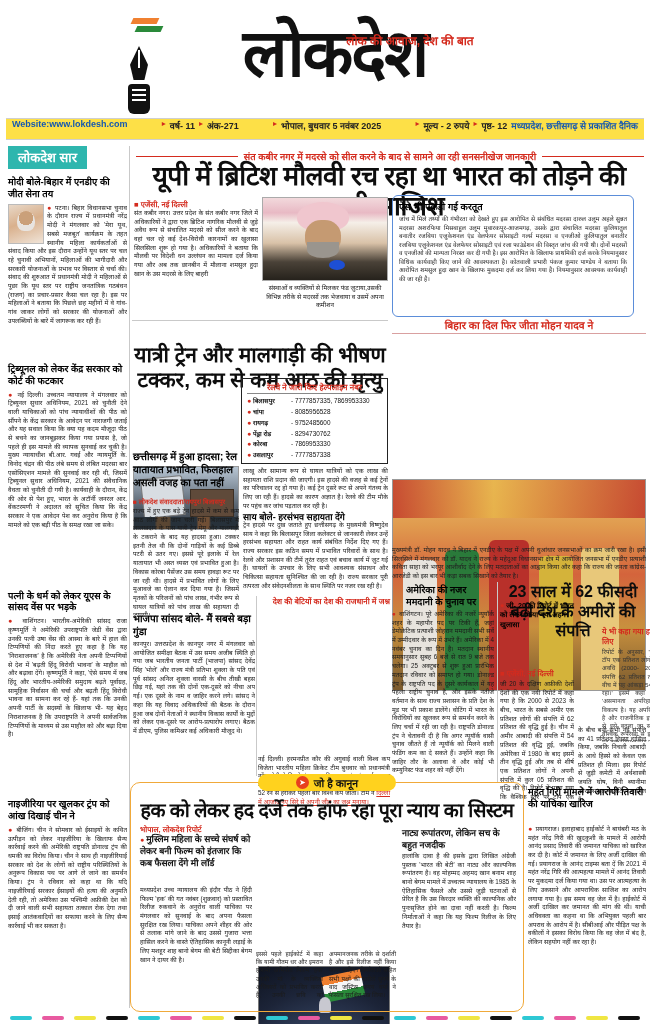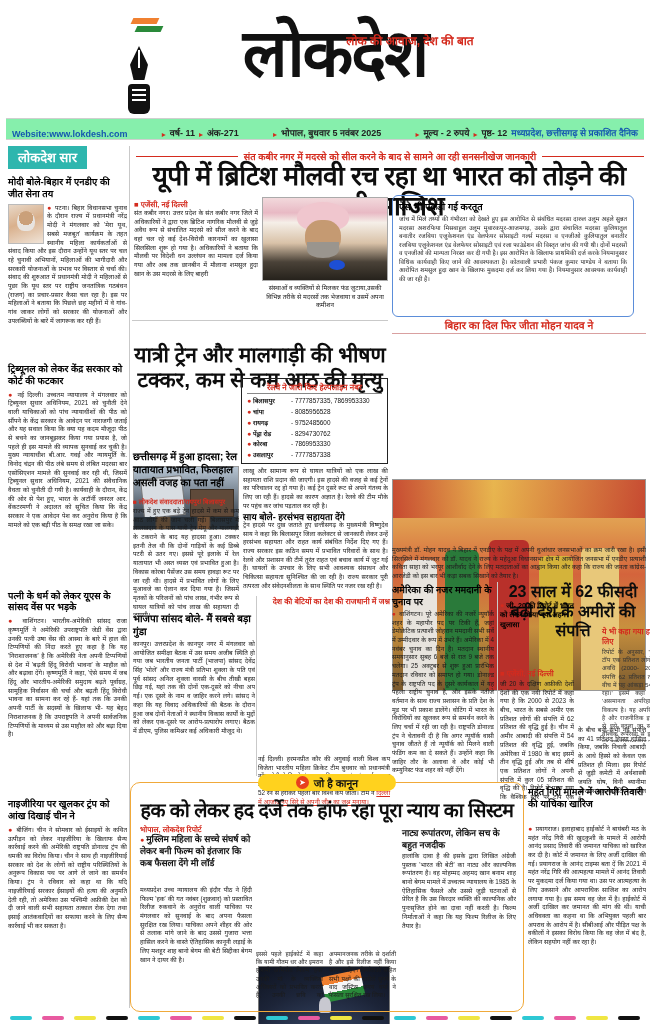--- a/index.html
+++ b/index.html
@@ -13,21 +13,21 @@
   .masthead { left:0; top:0; width:650px; height:116px; }
   .mast-title { left:150px; top:8px; width:370px; text-align:center; font-size:66px; font-weight:bold; letter-spacing:-2px; line-height:1.4; color:#111; font-family:"Liberation Serif","DejaVu Serif",serif; }
   .mast-tagline { left:300px; top:32px; width:220px; text-align:center; color:#d42b1e; font-size:12px; font-weight:bold; }
   .logo { left:116px; top:16px; width:48px; height:98px; }
   .flag-bar { position:absolute; width:26px; height:6px; transform:skewX(-25deg); }
   .nib { position:absolute; left:14px; top:30px; width:18px; height:34px; background:#111; border-radius:50% 50% 8% 8%; clip-path:polygon(50% 0,100% 55%,80% 100%,20% 100%,0 55%); }
   .nib-slit { position:absolute; left:22px; top:34px; width:2px; height:18px; background:#fff; }
   .fist { position:absolute; left:12px; top:68px; width:22px; height:30px; background:#111; border-radius:4px 4px 6px 6px; }
   .fist::after { content:""; position:absolute; left:4px; top:5px; width:14px; height:2px; background:#fff; box-shadow:0 5px 0 #fff,0 10px 0 #fff; }
 
-  .infobar { left:6px; top:118px; width:638px; height:22px; background:#86efac; border-top:1px solid #cfcfcf; border-bottom:1px solid #cfcfcf; display:flex; align-items:flex-end; font-size:9px; font-weight:bold; padding:0 6px; gap:4px; }
+  .infobar { left:6px; top:118px; width:638px; height:22px; background:#fde047; border-top:1px solid #cfcfcf; border-bottom:1px solid #cfcfcf; display:flex; align-items:flex-start; font-size:9px; font-weight:bold; padding:0 6px; gap:4px; }
   .infobar .web { color:#1558b0; }
   .infobar .sep { color:#d42b1e; font-size:8px; }
   .infobar .pub { color:#1558b0; margin-left:auto; }
   .infobar .it { color:#222; }
   .sp { flex:1; }
 
   
   .sidebar { left:8px; top:146px; width:119px; height:862px; }
   .sb-head { display:inline-block; background:#2eb6ae; color:#fff; font-weight:bold; font-size:13px; padding:2px 10px 3px; }
   .sb-title { font-size:9.5px; font-weight:bold; line-height:1.25; margin:7px 0 3px; color:#000; }
@@ -74,21 +74,21 @@
   .say-body { left:243px; top:521px; width:145px; height:92px; }
 
   
   .bihar-head { left:392px; top:318px; width:254px; text-align:center; color:#d42b1e; font-weight:bold; font-size:10.5px; border-bottom:1px solid #d9a0a0; padding-bottom:1px; }
   .bihar-photo { left:392px; top:331px; width:254px; height:212px; background:linear-gradient(180deg,#e8c06a 0%,#e09a4e 22%,#d4643c 45%,#c8903e 70%,#7a5a2e 100%); border:1px solid #999; position:relative; overflow:hidden; }
   .bihar-photo .banner { position:absolute; left:0; top:0; width:100%; height:38px; background:linear-gradient(90deg,#c23a2a,#e8b44a 40%,#c23a2a); opacity:.85; }
   .bihar-photo .p { position:absolute; bottom:0; border-radius:6px 6px 0 0; }
   .bihar-caption { left:392px; top:546px; width:254px; font-size:6.3px; line-height:1.35; color:#222; }
 
   
-  .mam-head { left:392px; top:584px; width:102px; font-size:9.5px; font-weight:bold; line-height:1.25; color:#000; }
+  .mam-head { left:392px; top:584px; width:102px; font-size:9.5px; font-weight:bold; line-height:1.25; color:#000;padding-left:14px; }
   .mam-body { left:392px; top:610px; width:102px; height:172px; }
 
   
   .wealth-head { left:500px; top:582px; width:146px; text-align:center; font-size:16px; font-weight:bold; line-height:1.22; color:#0d0d0d; }
   .wealth-bullet { left:500px; top:601px; width:74px; font-size:7.2px; font-weight:bold; color:#000; line-height:1.3; }
   .wealth-bullet .dot,.mam-dot { color:#d42b1e; }
   .wealth-byline { left:500px; top:668px; width:74px; }
   .wealth-body1 { left:500px; top:680px; width:74px; height:120px; }
   .wealth-sidebox { left:602px; top:626px; width:68px; }
   .wealth-sbt { font-size:7.8px; font-weight:bold; color:#d42b1e; margin-bottom:2px; }

